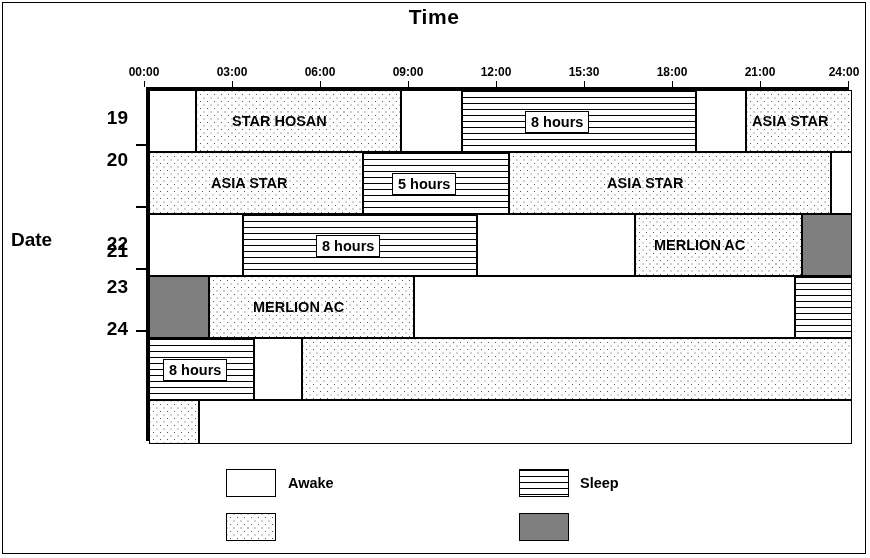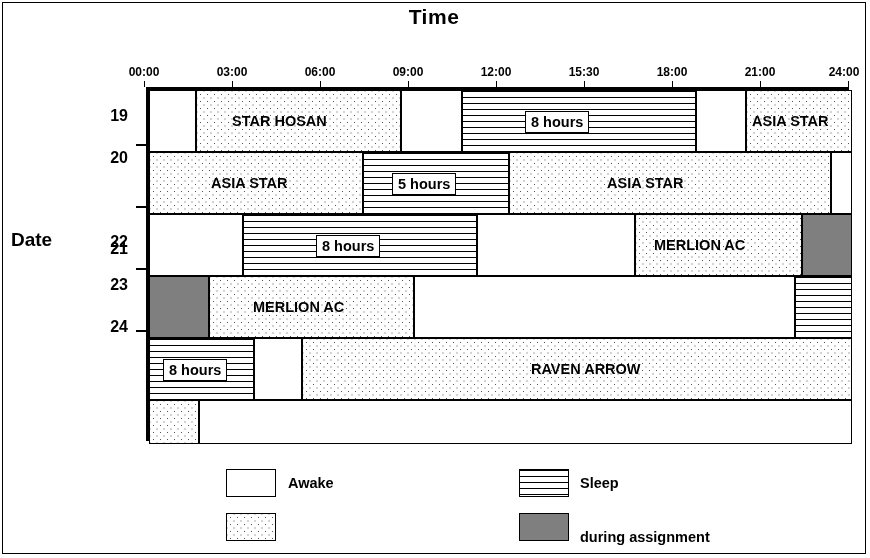--- a/index.html
+++ b/index.html
@@ -42,21 +42,21 @@
     transform:translateX(-50%);
     top:62px;
     white-space:nowrap;
   }
   .tickmark{
     position:absolute;
     top:78px;width:1px;height:6px;background:#000;
   }
   .date-label{
     position:absolute;
-    font-size:16px;font-weight:bold;
+    font-size:19px;font-weight:bold;
     right:0;width:40px;text-align:right;
   }
   .date-tick{
     position:absolute;left:133px;width:10px;height:2px;background:#000;
   }
 
   
   .pat-awake{background:#ffffff;}
   .pat-assign{
     background-color:#ffffff;
@@ -181,32 +181,30 @@
     <div class="bar pat-opp" style="left:0px;   top:186px; width:60px;  height:62px;"></div>
     <div class="bar pat-assign" style="left:60px;  top:186px; width:205px; height:62px;"></div>
     <div class="bar pat-awake" style="left:265px; top:186px; width:381px; height:62px;"></div>
     <div class="bar pat-sleep" style="left:646px; top:186px; width:57px;  height:62px;"></div>
     <div class="bar-label plain-label" style="left:104px; top:208px;">MERLION AC</div>
 
     <div class="bar pat-sleep" style="left:0px;   top:248px; width:105px; height:62px;"></div>
     <div class="bar pat-awake" style="left:105px; top:248px; width:48px;  height:62px;"></div>
     <div class="bar pat-assign" style="left:153px; top:248px; width:550px; height:62px;"></div>
     <div class="bar-label boxed-label" style="left:14px; top:269px;">8 hours</div>
-    <div class="bar-label plain-label" style="left:382px; top:270px;">RAVEN ARROW</div>
 
     <div class="bar pat-assign" style="left:0px;  top:310px; width:50px;  height:44px;"></div>
     <div class="bar pat-awake" style="left:50px; top:310px; width:653px; height:44px;"></div>
   </div>
 
   <div id="legend">
     <div class="lg-swatch pat-awake" style="left:80px;  top:4px;"></div>
     <div class="lg-text" style="left:142px; top:9px;">Awake</div>
 
     <div class="lg-swatch pat-sleep" style="left:373px; top:4px;"></div>
     <div class="lg-text" style="left:434px; top:9px;">Sleep</div>
 
     <div class="lg-swatch pat-assign" style="left:80px;  top:48px;"></div>
 
     <div class="lg-swatch pat-opp" style="left:373px; top:48px;"></div>
-    <div class="lg-text" style="left:434px; top:63px;">during assignment</div>
   </div>
 
 </div>
 
 </body></html>

